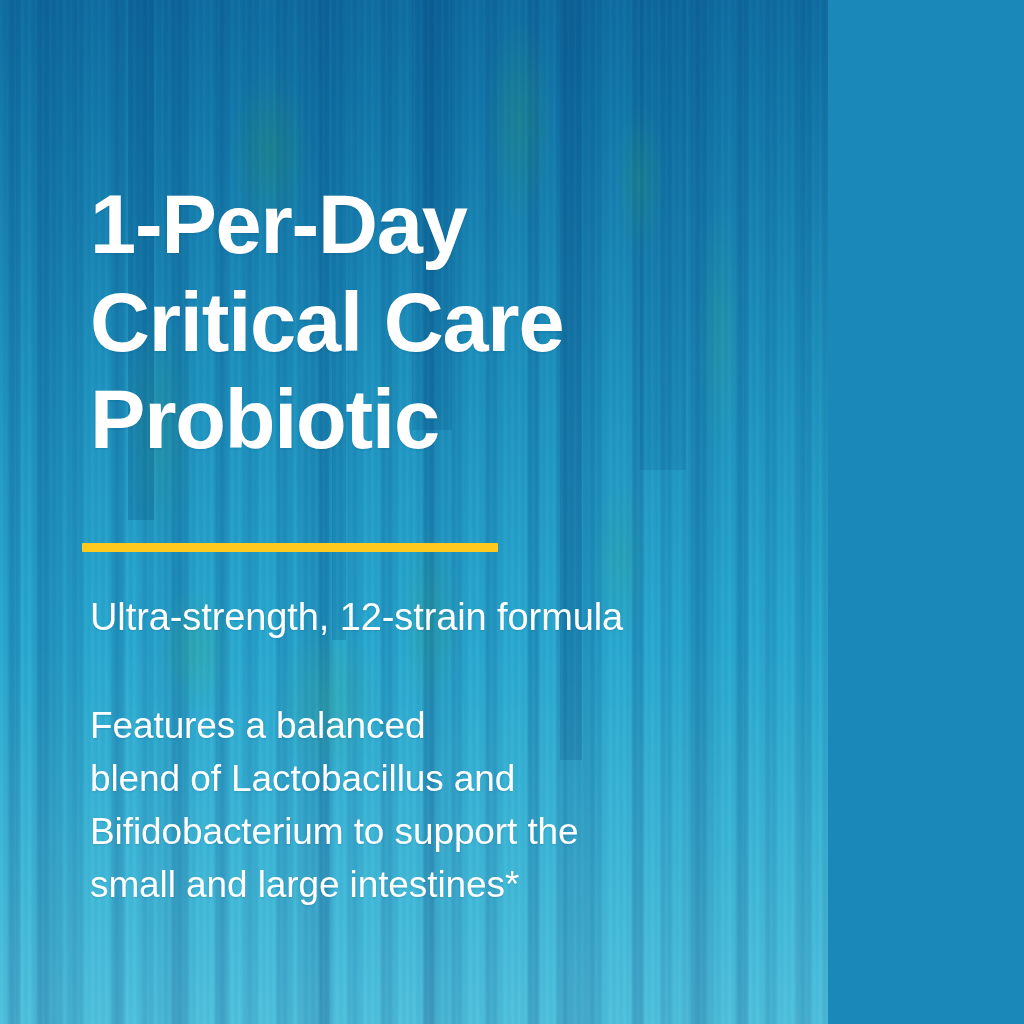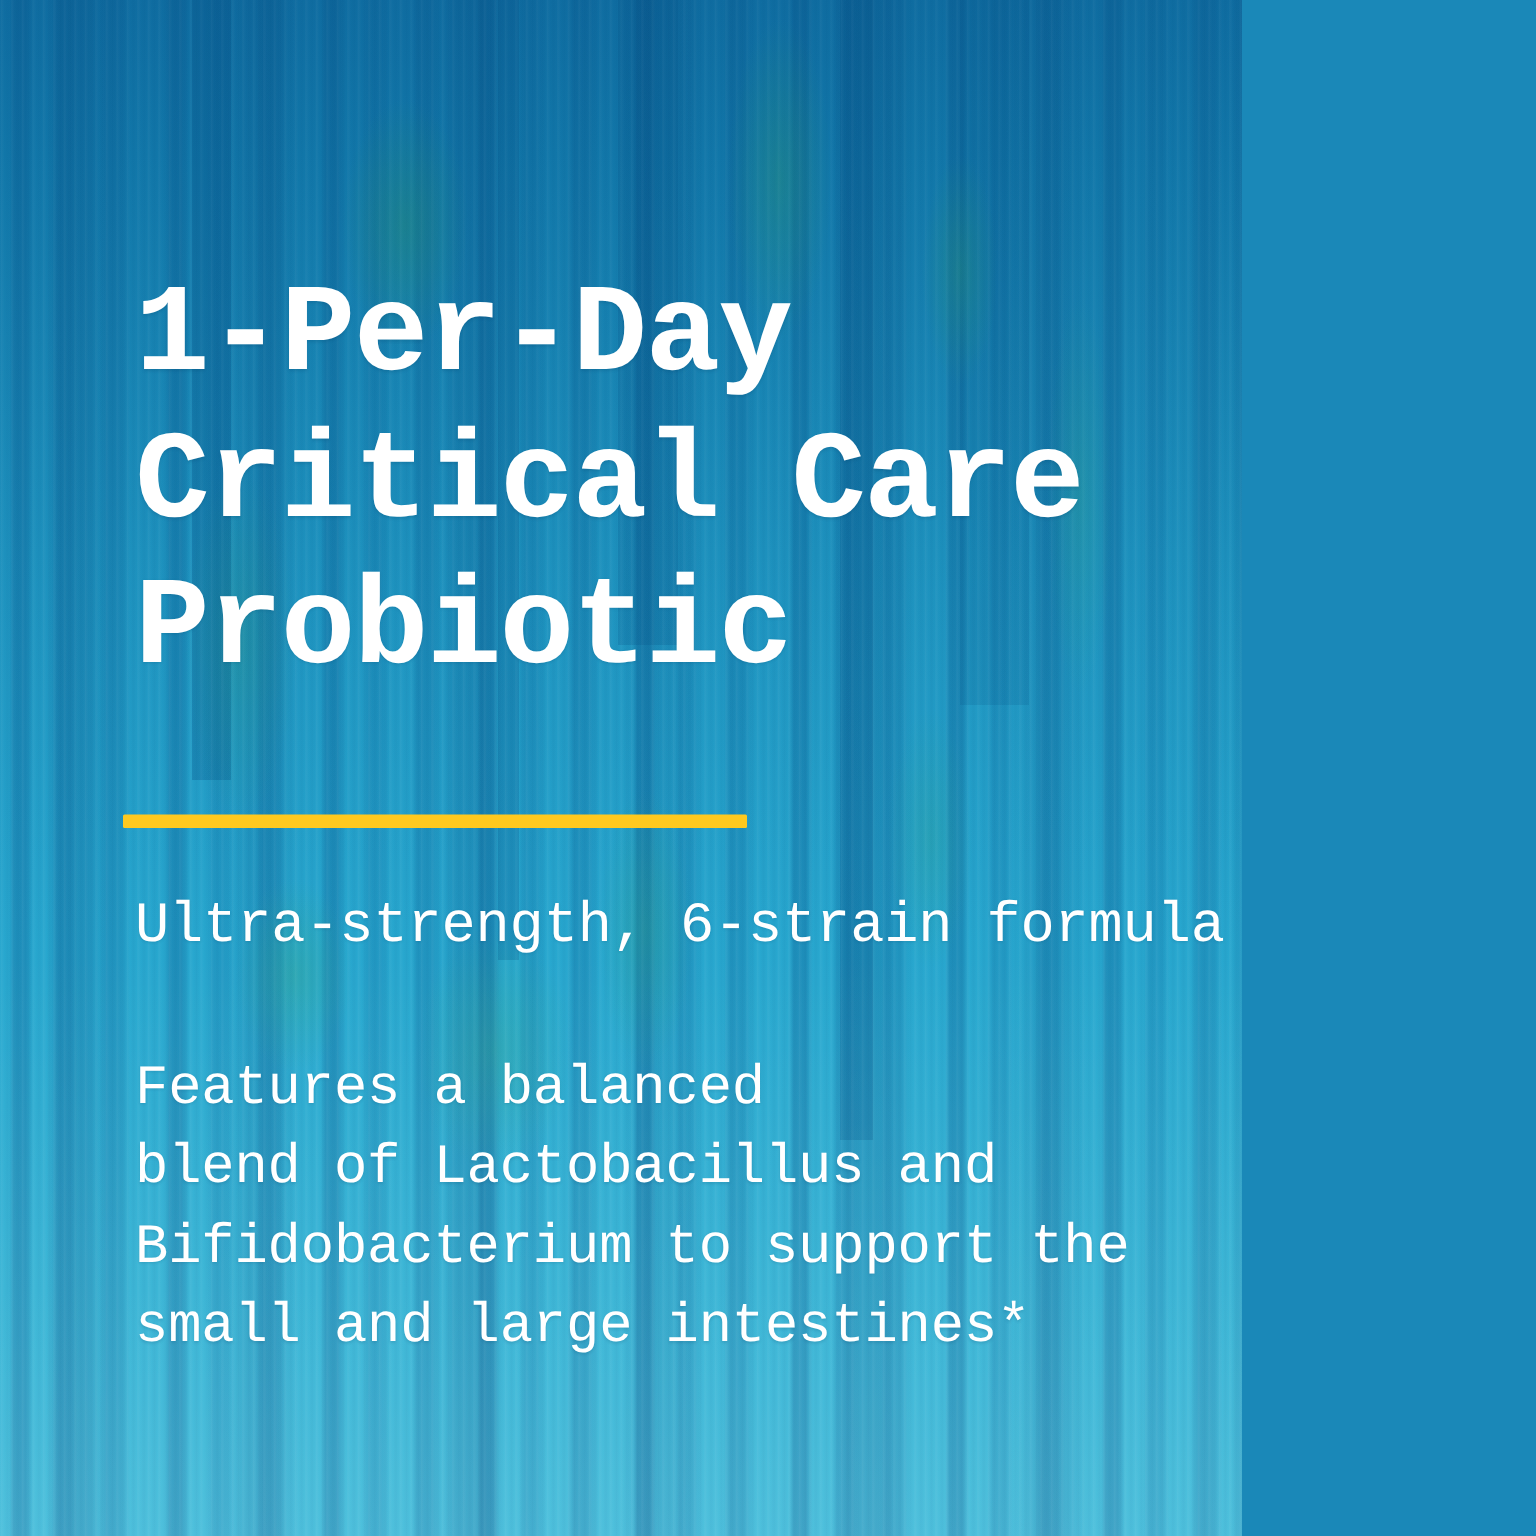--- a/index.html
+++ b/index.html
@@ -6,21 +6,21 @@
   html, body {
     margin: 0;
     padding: 0;
     background: #1a88b8;
   }
   #stage {
     position: relative;
     width: 828px;
     height: 1024px;
     overflow: hidden;
-    font-family: Liberation Mono, monospace;
+    font-family: Liberation Sans, sans-serif;
     background: #0f766e;
   }
 
   
   .bg-layer {
     position: absolute;
     inset: 0;
     pointer-events: none;
   }
 
@@ -216,21 +216,21 @@
   <div class="bg-layer bg-wash"></div>
 
   <div class="content">
 
     <h1 class="headline">1-Per-Day
 Critical Care
 Probiotic</h1>
 
     <div class="divider"></div>
 
-    <p class="subhead">Ultra-strength, 6-strain formula</p>
+    <p class="subhead">Ultra-strength, 12-strain formula</p>
 
     <p class="bodycopy">Features a balanced
 blend of Lactobacillus and
 Bifidobacterium to support the
 small and large intestines*</p>
 
   </div>
 </div>
 
 </body></html>

